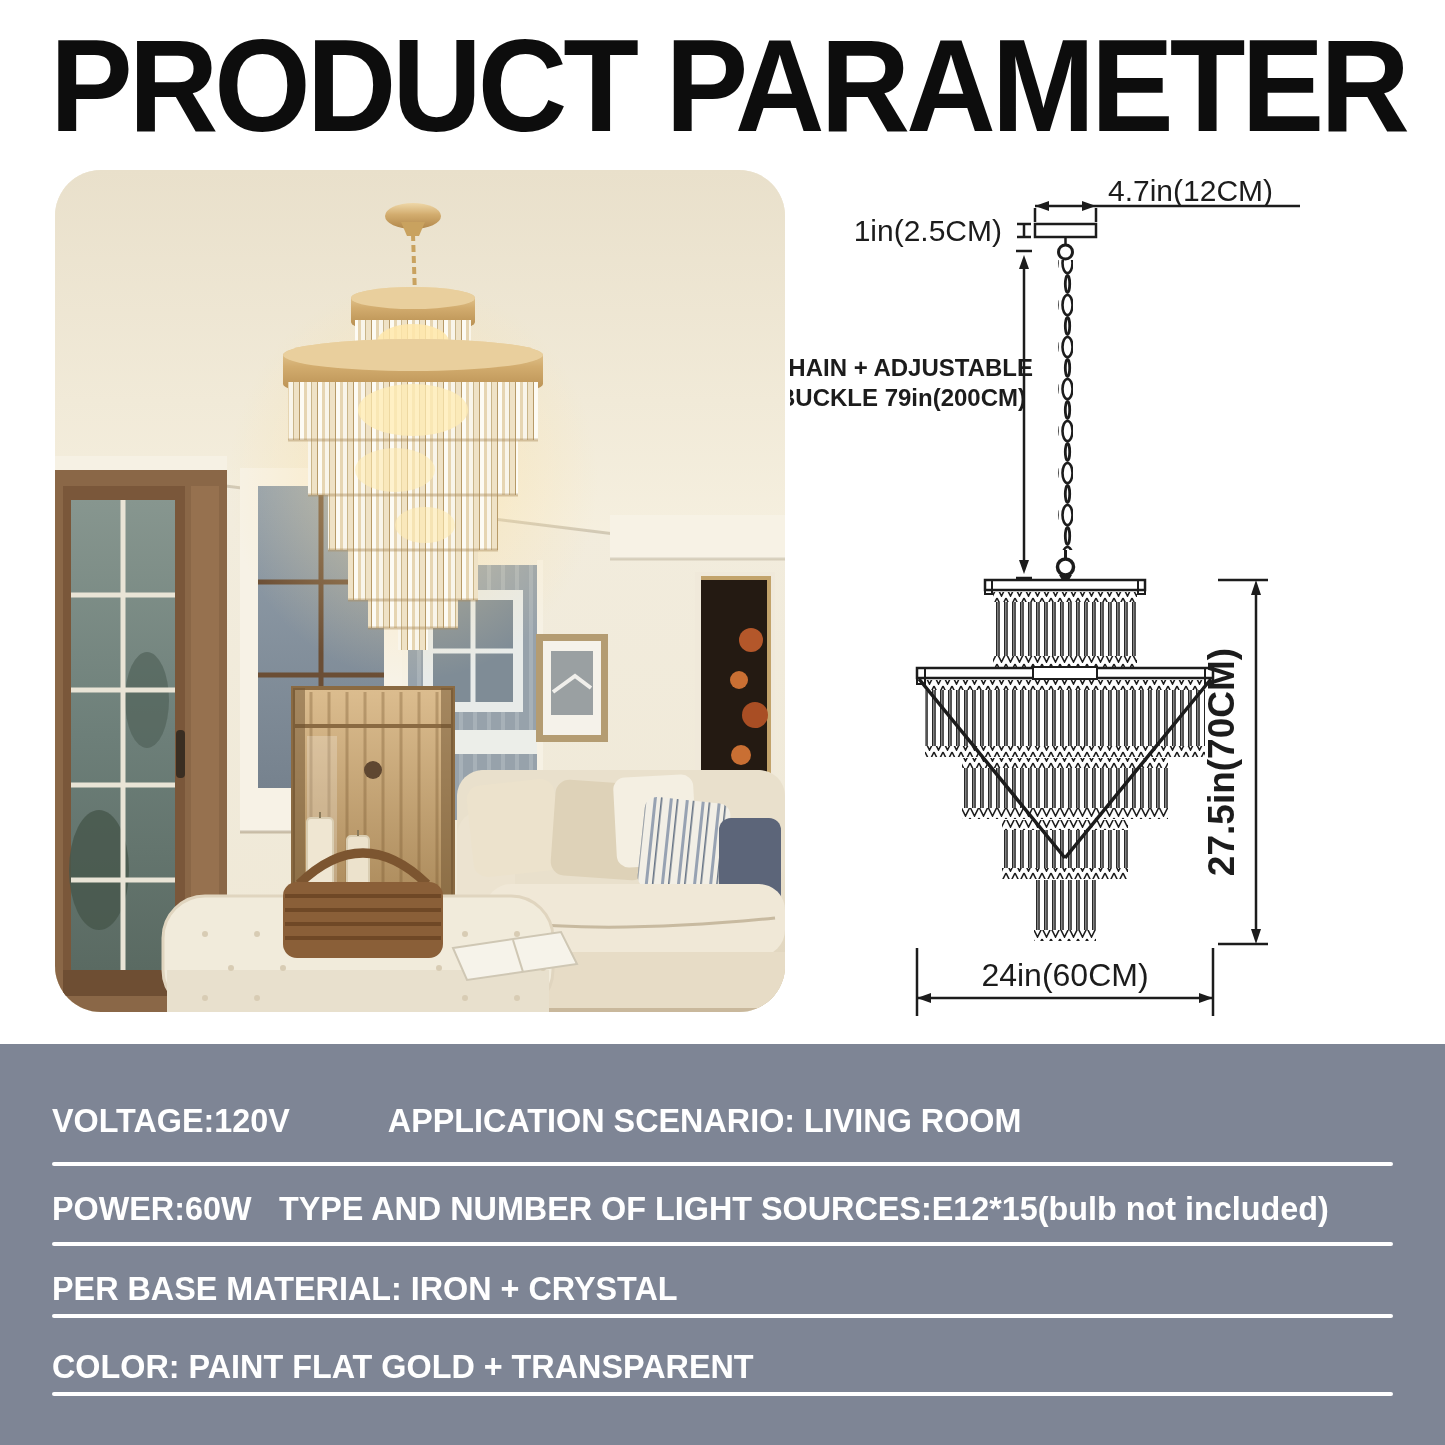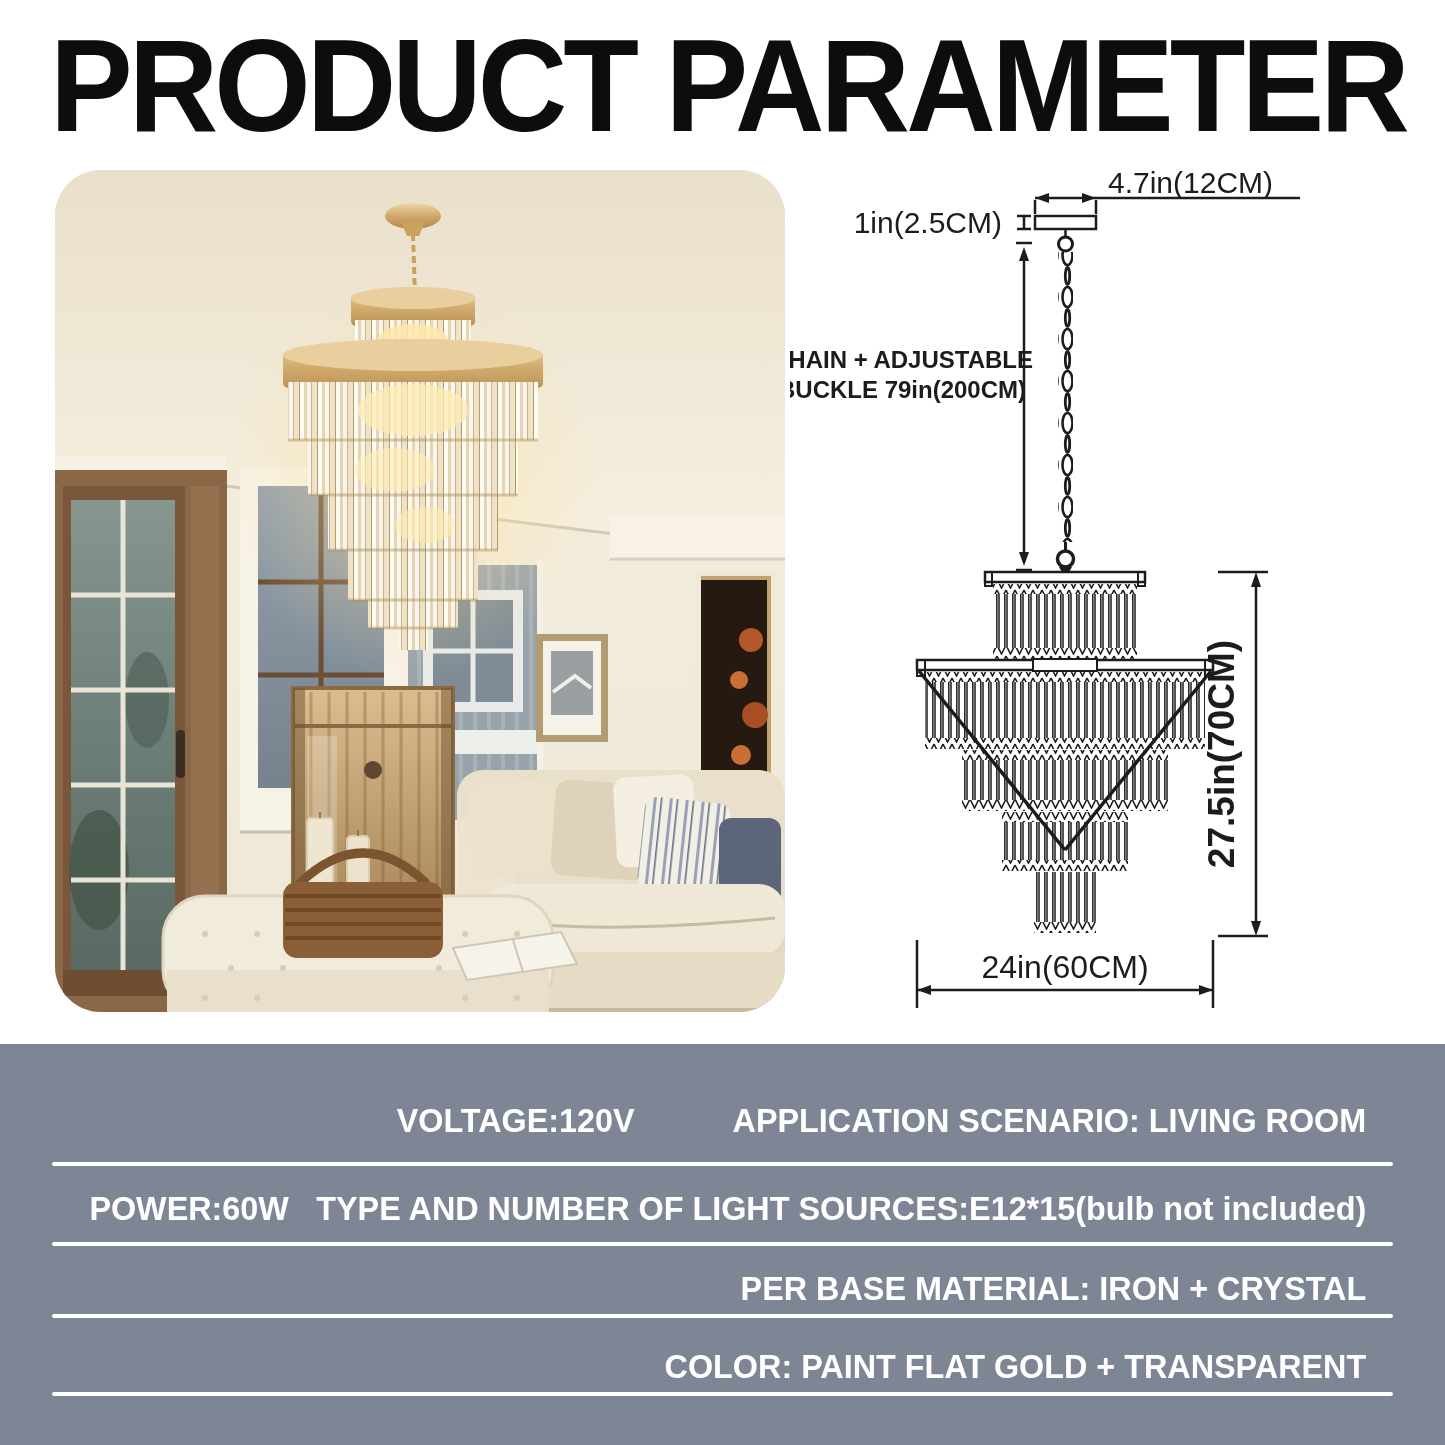--- a/index.html
+++ b/index.html
@@ -14,28 +14,28 @@
     color:#0d0d0d;white-space:nowrap;
     transform:scaleY(1.06);transform-origin:top left;
   }
   
   .photo{
     position:absolute;left:55px;top:170px;width:730px;height:842px;
     border-radius:46px;overflow:hidden;background:#efe8d8;
   }
   .photo svg{display:block;}
   
-  .drawing{position:absolute;left:790px;top:160px;width:655px;height:885px;}
+  .drawing{position:absolute;left:790px;top:168px;width:655px;height:885px;}
   .drawing text{fill:#1c1c1c;font-family:"Liberation Sans", sans-serif;}
   
   .panel{
     position:absolute;left:0;top:1044px;width:1445px;height:401px;
     background:#7e8595;color:#ffffff;
   }
-  .panel-inner{padding:0 52px;text-align:right;}
+  .panel-inner{padding:0 52px;}
   .spec-row{
     font-size:33px;font-weight:700;letter-spacing:0;white-space:nowrap;
     transform:scaleX(0.98);transform-origin:left center;
   }
   .spec-row .cell2{display:inline-block;}
   .r1{padding-top:58px;padding-bottom:22px;}
   .r1 .cell2{margin-left:100px;}
   .r2{padding-top:24px;padding-bottom:14px;}
   .r2 .cell2{margin-left:28px;}
   .r3{padding-top:24px;padding-bottom:6px;}

